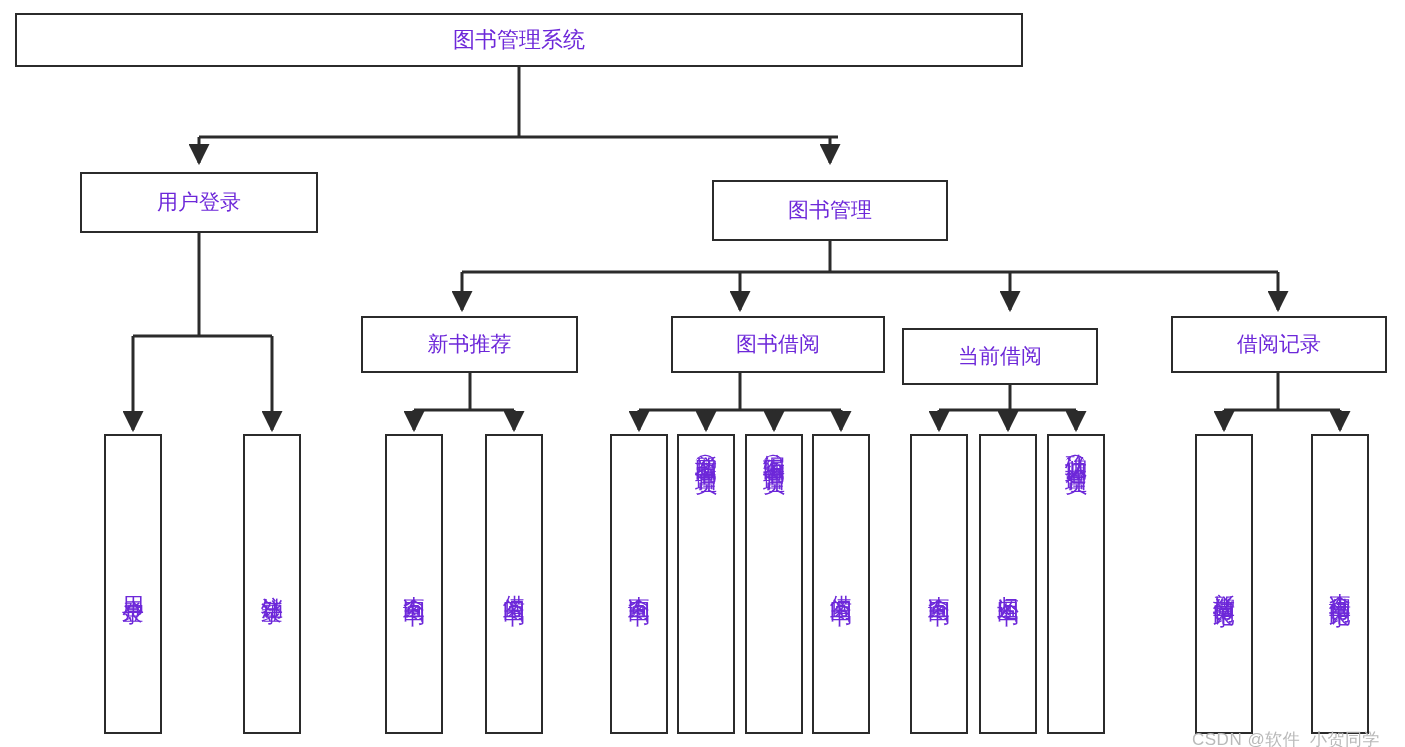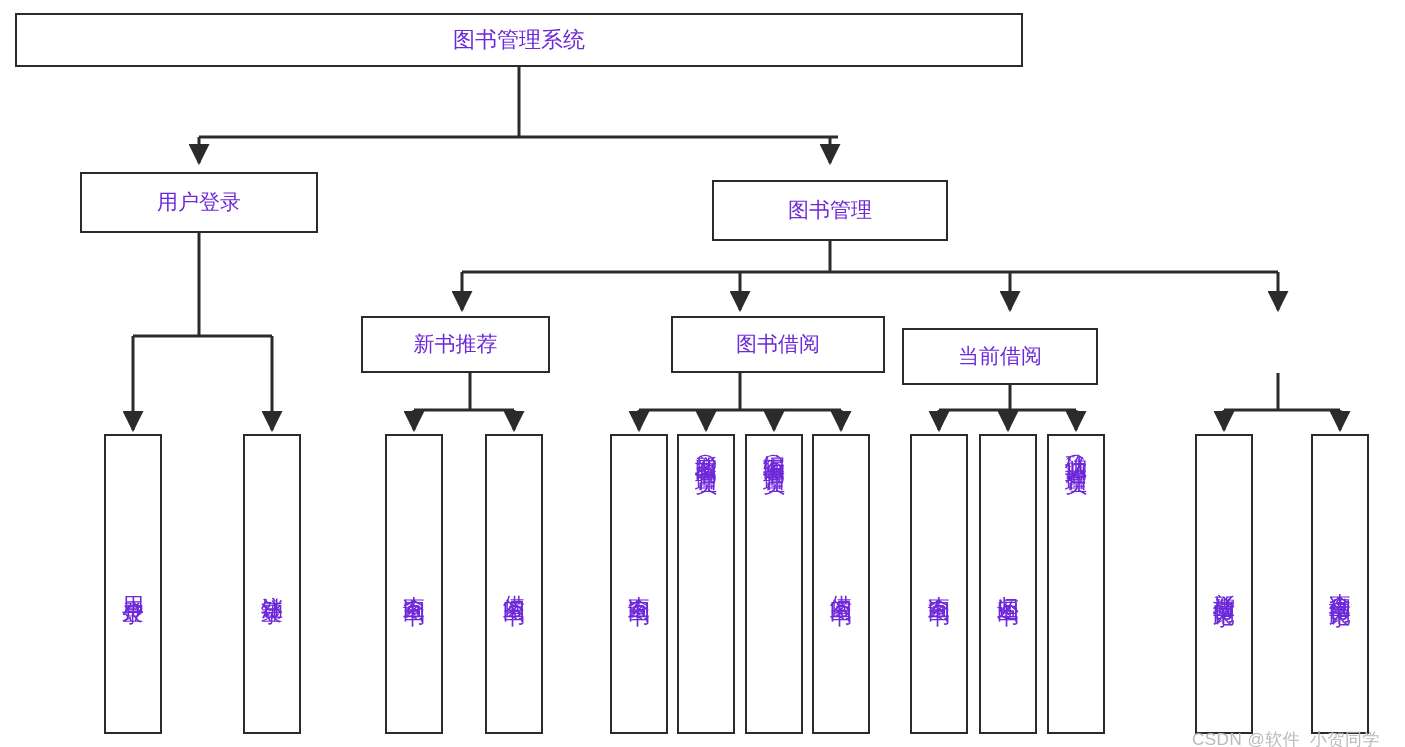--- a/index.html
+++ b/index.html
@@ -114,28 +114,31 @@
     <span class="lbl">图书管理系统</span>
   </div>
 
   <div class="node h" style="left:80px;top:172px;width:238px;height:61px;">
     <span class="lbl">用户登录</span>
   </div>
   <div class="node h" style="left:712px;top:172px;width:236px;height:61px;margin-top:8px;">
     <span class="lbl">图书管理</span>
   </div>
 
-  <div class="node h" style="left:361px;top:316px;width:189px;height:57px;">
+  <div class="node h" style="left:361px;top:316px;width:217px;height:57px;">
     <span class="lbl">新书推荐</span>
   </div>
   <div class="node h" style="left:671px;top:316px;width:214px;height:57px;">
     <span class="lbl">图书借阅</span>
   </div>
   <div class="node h" style="left:902px;top:328px;width:196px;height:57px;">
     <span class="lbl">当前借阅</span>
+  </div>
+  <div class="node h" style="left:1171px;top:316px;width:216px;height:57px;">
+    <span class="lbl">借阅记录</span>
   </div>
 
   <div class="node v mid" style="left:104px;top:434px;width:58px;height:300px;">
     <span class="lbl">用户登录</span>
   </div>
   <div class="node v mid" style="left:243px;top:434px;width:58px;height:300px;">
     <span class="lbl">注销登录</span>
   </div>
 
   <div class="node v mid" style="left:385px;top:434px;width:58px;height:300px;">

